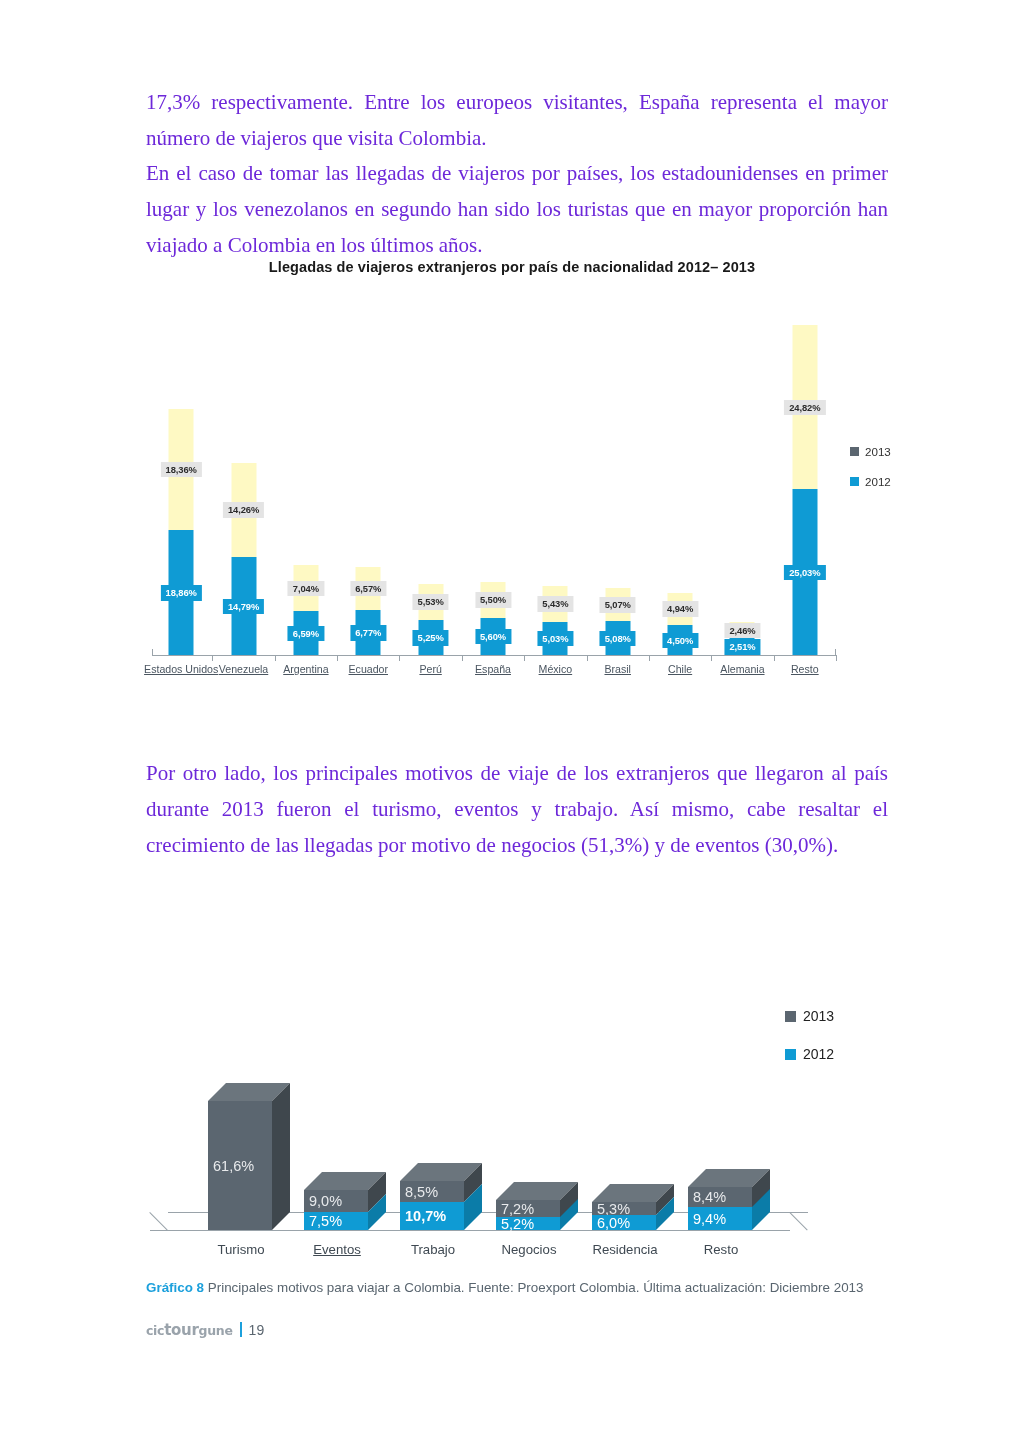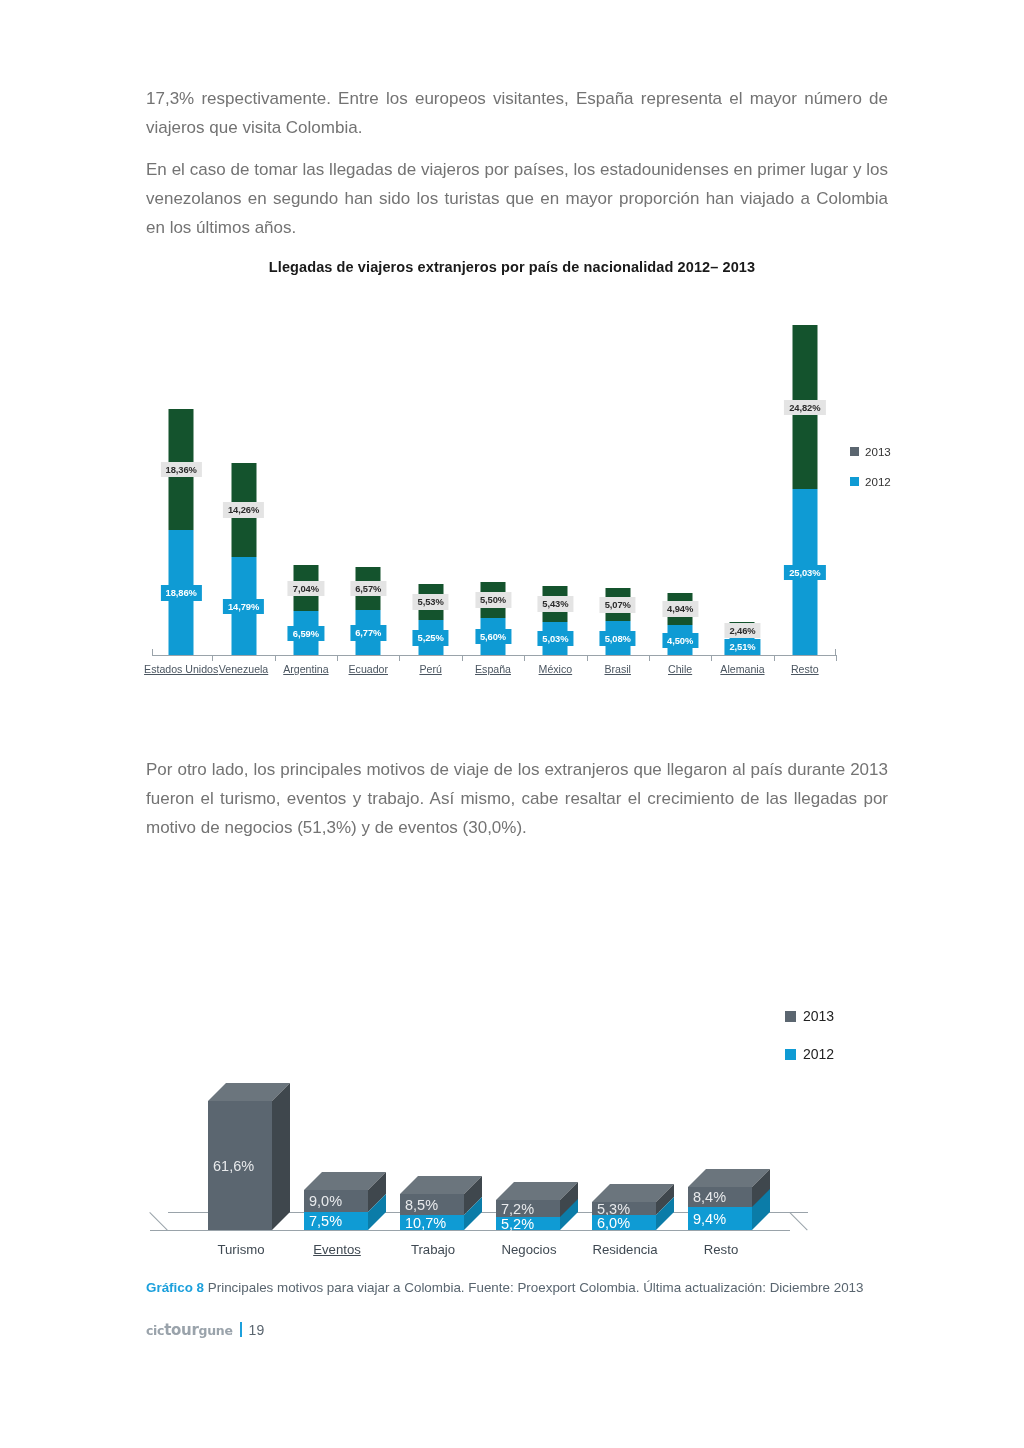--- a/index.html
+++ b/index.html
@@ -13,25 +13,25 @@
     position: relative;
     overflow: hidden;
   }
   .page { position: relative; width: 1024px; height: 1448px; }
 
   
   .para {
     position: absolute;
     left: 146px;
     width: 742px;
-    font-size: 17px;
+    font-size: 21px;
     line-height: 1.72;
-    color: #737373;
+    color: #6d28d9;
     text-align: justify;
-    font-family: Liberation Sans, sans-serif;
+    font-family: Liberation Serif, serif;
   }
   .para.p1 { top: 84px; }
   .para.p2 { top: 155px; }
   .para.p3 { top: 755px; }
 
   .chart-title {
     position: absolute;
     width: 1024px;
     left: 0;
     text-align: center;
@@ -124,21 +124,21 @@
     width: 62px;
   }
   .c1-bar-wrap {
     position: absolute;
     bottom: 0;
     left: 50%;
     transform: translateX(-50%);
     width: 25px;
   }
   .seg { width: 100%; position: relative; }
-  .seg.y2013 { background: #14532d; }
+  .seg.y2013 { background: #fef9c3; }
   .seg.y2012 { background: #0F9BD4; }
   .seg-lbl {
     position: absolute;
     left: 50%;
     transform: translateX(-50%);
     white-space: nowrap;
     font-size: 9.4px;
     font-weight: bold;
     padding: 2px 5px 2.5px 5px;
     letter-spacing: -0.1px;
@@ -489,21 +489,21 @@
           <div class="bar3d">
             <div class="face y2013" style="height: 20.7655px;">
               <div class="top3d">
                 <div class="tp"></div>
               </div>
               <div class="side3d">
                 <div class="sd dark"></div>
               </div>
               <span class="lbl3d" style="top: 50%;">8,5%</span>
             </div>
-            <div class="face y2012" style="height: 15px;">
+            <div class="face y2012" style="height: 28px; font-weight: bold;">
               <div class="side3d">
                 <div class="sd blue"></div>
               </div>
               <span class="lbl3d">10,7%</span>
             </div>
           </div>
         </div>
         <div class="c2-cat" style="left: 223px;">Trabajo</div>
         <div class="c2-col" style="left: 336px; bottom: 5px;">
           <div class="bar3d">

